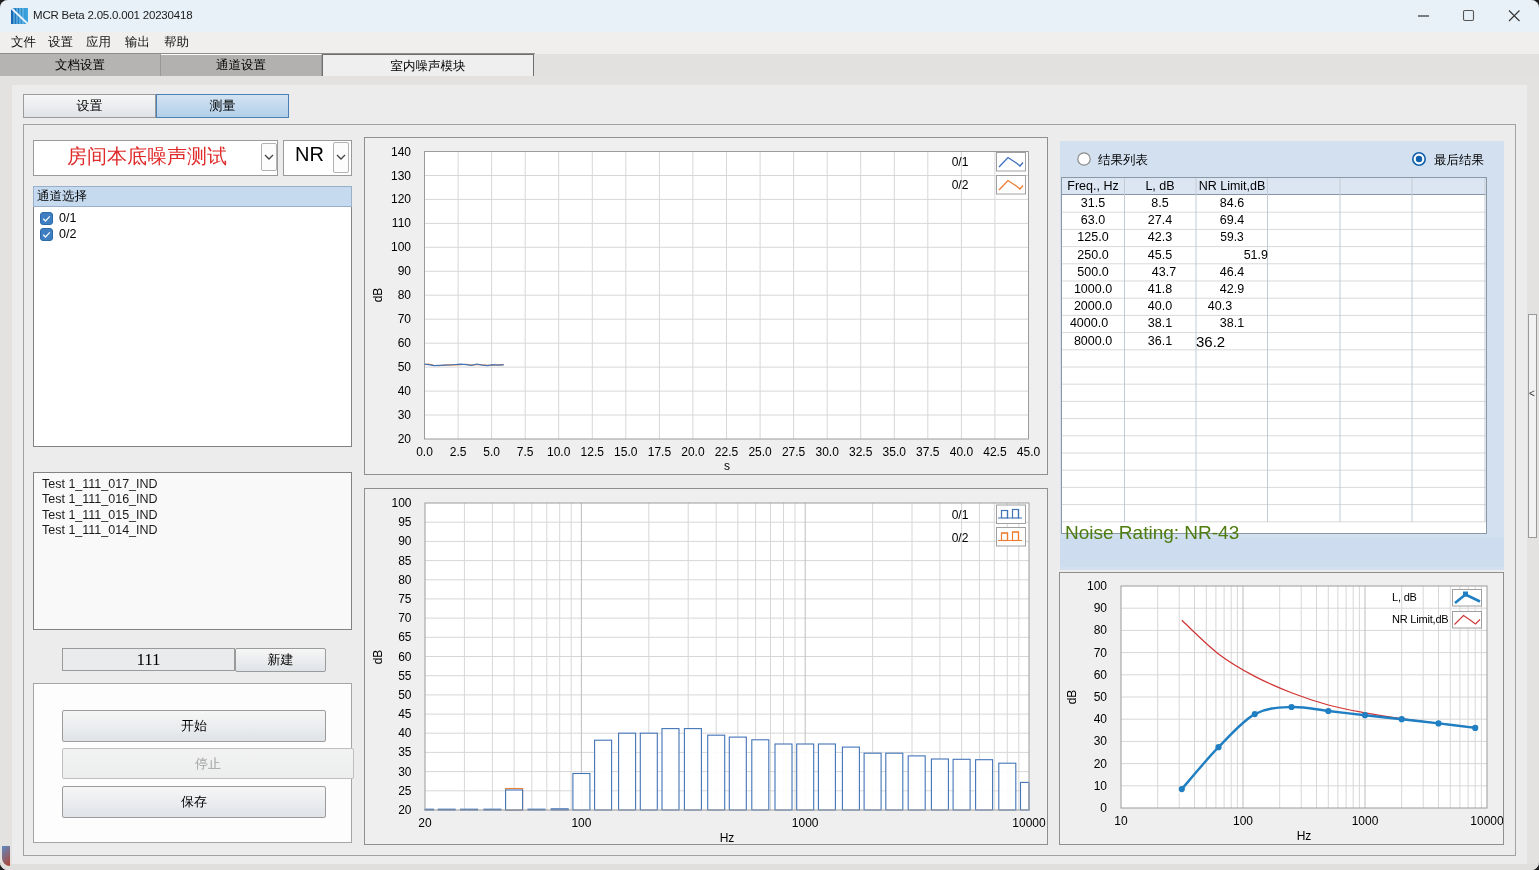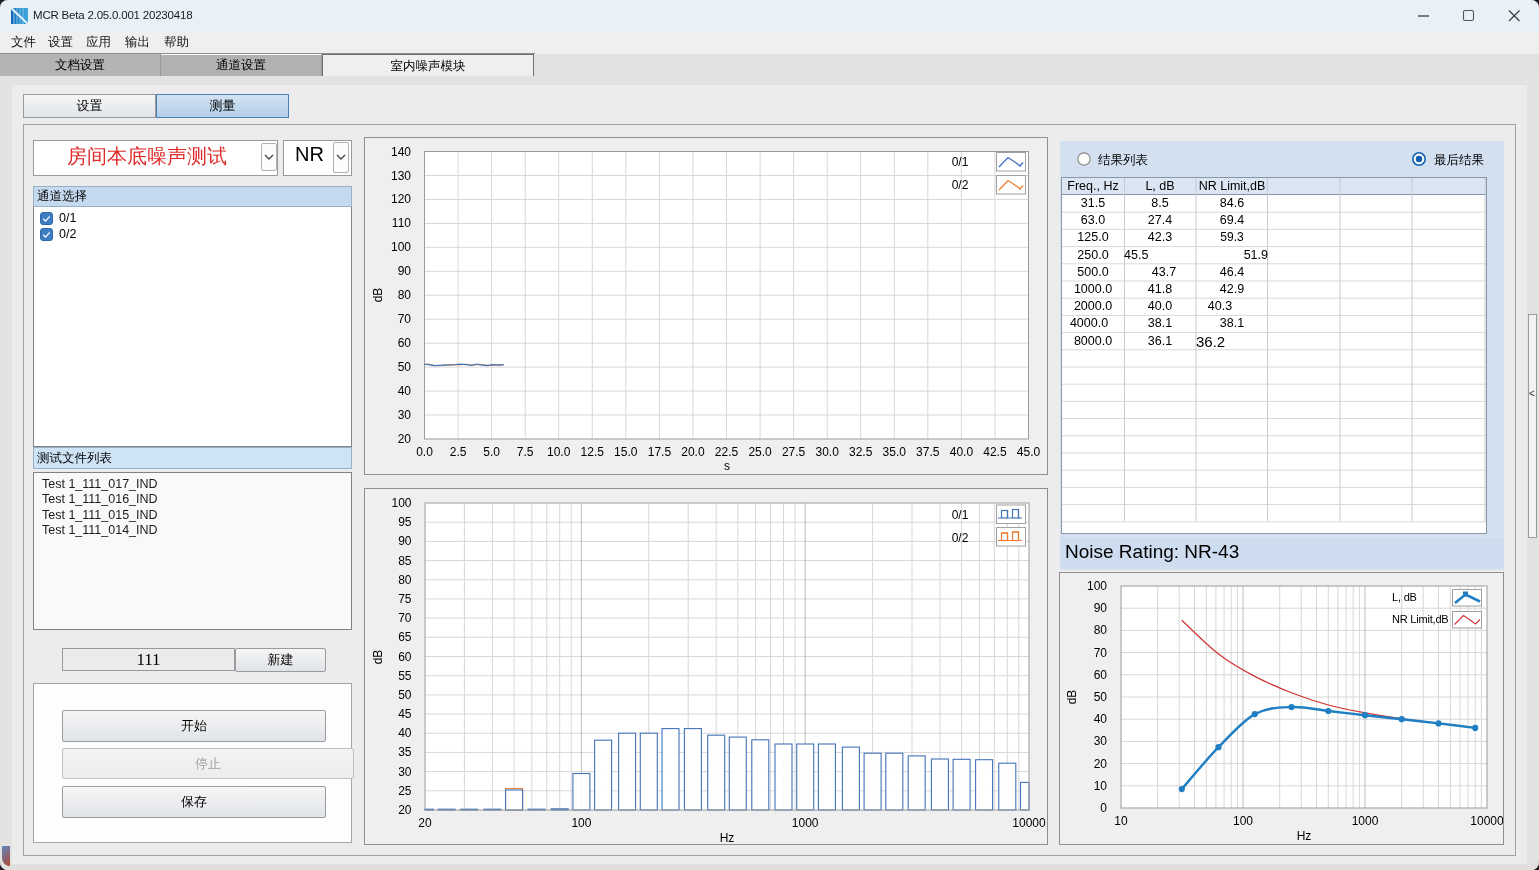--- a/index.html
+++ b/index.html
@@ -61,21 +61,20 @@
     <svg class="abs" style="left:40px;top:212px" width="13" height="13">
       <rect x="0.5" y="0.5" width="12" height="12" rx="2.5" fill="#3f7fc1" stroke="#2f6aa8"></rect>
       <path d="M3.2,6.8 L5.5,9 L9.8,4.4" stroke="#f2f6fa" stroke-width="1.3" fill="none"></path>
     </svg>
     <div class="abs" style="left:59px;top:211px;font-size:12.5px">0/1</div>
     <svg class="abs" style="left:40px;top:228px" width="13" height="13">
       <rect x="0.5" y="0.5" width="12" height="12" rx="2.5" fill="#3f7fc1" stroke="#2f6aa8"></rect>
       <path d="M3.2,6.8 L5.5,9 L9.8,4.4" stroke="#f2f6fa" stroke-width="1.3" fill="none"></path>
     </svg>
     <div class="abs" style="left:59px;top:227px;font-size:12.5px">0/2</div>
-    <div class="abs" style="left:33px;top:447px;width:319px;height:22px;background:#cfe3f6;border:1px solid #9ab0c8;line-height:20px;font-size:12.5px;padding-left:3px">测试文件列表</div>
     <div class="abs" style="left:33px;top:472px;width:319px;height:158px;background:#f9f9f9;border:1px solid #828282"></div>
     <div class="abs" style="left:42px;top:477px;font-size:12.5px;color:#1a1a1a">Test 1_111_017_IND</div>
     <div class="abs" style="left:42px;top:492px;font-size:12.5px;color:#1a1a1a">Test 1_111_016_IND</div>
     <div class="abs" style="left:42px;top:508px;font-size:12.5px;color:#1a1a1a">Test 1_111_015_IND</div>
     <div class="abs" style="left:42px;top:523px;font-size:12.5px;color:#1a1a1a">Test 1_111_014_IND</div>
     <div class="abs" style="left:62px;top:648px;width:173px;height:23px;background:#e9ebed;border:1px solid #9a9a9a;line-height:21px;text-align:center;font-family:'Liberation Serif',serif;font-size:17px">111</div>
     <div class="abs btnGrad" style="left:235px;top:648px;width:91px;height:24px;line-height:22px;text-align:center;font-size:13px">新建</div>
     <div class="abs" style="left:33px;top:683px;width:319px;height:160px;background:#fdfdfd;border:1px solid #a5a5a5"></div>
     <div class="abs btnGrad" style="left:62px;top:710px;width:264px;height:32px;line-height:30px;text-align:center;font-size:13px">开始</div>
     <div class="abs btnGrad" style="left:62px;top:748px;width:292px;height:31px;line-height:29px;text-align:center;font-size:13px;color:#9f9f9f;background:linear-gradient(#f2f2f2,#eceeee);border-color:#c0c0c0">停止</div>
@@ -219,39 +218,39 @@
     <div style="position:absolute;left:1061px;top:195.0px;width:64px;height:17.2px;line-height:17.2px;text-align:center;font-size:12.5px">31.5</div>
     <div style="position:absolute;left:1124px;top:195.0px;width:72px;height:17.2px;line-height:17.2px;text-align:center;font-size:12.5px">8.5</div>
     <div style="position:absolute;left:1196px;top:195.0px;width:72px;height:17.2px;line-height:17.2px;text-align:center;font-size:12.5px">84.6</div>
     <div style="position:absolute;left:1061px;top:212.2px;width:64px;height:17.2px;line-height:17.2px;text-align:center;font-size:12.5px">63.0</div>
     <div style="position:absolute;left:1124px;top:212.2px;width:72px;height:17.2px;line-height:17.2px;text-align:center;font-size:12.5px">27.4</div>
     <div style="position:absolute;left:1196px;top:212.2px;width:72px;height:17.2px;line-height:17.2px;text-align:center;font-size:12.5px">69.4</div>
     <div style="position:absolute;left:1061px;top:229.4px;width:64px;height:17.2px;line-height:17.2px;text-align:center;font-size:12.5px">125.0</div>
     <div style="position:absolute;left:1124px;top:229.4px;width:72px;height:17.2px;line-height:17.2px;text-align:center;font-size:12.5px">42.3</div>
     <div style="position:absolute;left:1196px;top:229.4px;width:72px;height:17.2px;line-height:17.2px;text-align:center;font-size:12px">59.3</div>
     <div style="position:absolute;left:1061px;top:246.6px;width:64px;height:17.2px;line-height:17.2px;text-align:center;font-size:12.5px">250.0</div>
-    <div style="position:absolute;left:1124px;top:246.6px;width:72px;height:17.2px;line-height:17.2px;font-size:12.5px">45.5</div>
+    <div style="position:absolute;left:1124px;top:246.6px;width:72px;height:17.2px;line-height:17.2px;text-align:center;font-size:12.5px">45.5</div>
     <div style="position:absolute;left:1196px;top:246.6px;width:72px;height:17.2px;line-height:17.2px;text-align:right;font-size:12.5px">51.9</div>
     <div style="position:absolute;left:1061px;top:263.8px;width:64px;height:17.2px;line-height:17.2px;text-align:center;font-size:12.5px">500.0</div>
     <div style="position:absolute;left:1124px;top:263.8px;width:80px;height:17.2px;line-height:17.2px;text-align:center;font-size:12.5px">43.7</div>
     <div style="position:absolute;left:1196px;top:263.8px;width:72px;height:17.2px;line-height:17.2px;text-align:center;font-size:12.5px">46.4</div>
     <div style="position:absolute;left:1061px;top:281.0px;width:64px;height:17.2px;line-height:17.2px;text-align:center;font-size:12.5px">1000.0</div>
     <div style="position:absolute;left:1124px;top:281.0px;width:72px;height:17.2px;line-height:17.2px;text-align:center;font-size:12.5px">41.8</div>
     <div style="position:absolute;left:1196px;top:281.0px;width:72px;height:17.2px;line-height:17.2px;text-align:center;font-size:12.5px">42.9</div>
     <div style="position:absolute;left:1061px;top:298.2px;width:64px;height:17.2px;line-height:17.2px;text-align:center;font-size:12.5px">2000.0</div>
     <div style="position:absolute;left:1124px;top:298.2px;width:72px;height:17.2px;line-height:17.2px;text-align:center;font-size:12.5px">40.0</div>
     <div style="position:absolute;left:1196px;top:298.2px;width:48px;height:17.2px;line-height:17.2px;text-align:center;font-size:12.5px">40.3</div>
     <div style="position:absolute;left:1057px;top:315.4px;width:64px;height:17.2px;line-height:17.2px;text-align:center;font-size:12.5px">4000.0</div>
     <div style="position:absolute;left:1124px;top:315.4px;width:72px;height:17.2px;line-height:17.2px;text-align:center;font-size:12.5px">38.1</div>
     <div style="position:absolute;left:1196px;top:315.4px;width:72px;height:17.2px;line-height:17.2px;text-align:center;font-size:12.5px">38.1</div>
     <div style="position:absolute;left:1061px;top:332.6px;width:64px;height:17.2px;line-height:17.2px;text-align:center;font-size:12.5px">8000.0</div>
     <div style="position:absolute;left:1124px;top:332.6px;width:72px;height:17.2px;line-height:17.2px;text-align:center;font-size:12.5px">36.1</div>
     <div style="position:absolute;left:1196px;top:332.6px;width:72px;height:17.2px;line-height:17.2px;text-align:left;font-size:15px">36.2</div>
     <div class="abs" style="left:1060px;top:538px;width:444px;height:29px;background:#cddcee"></div>
-    <div class="abs" style="left:1065px;top:541px;font-size:19px;color:#000000">Noise Rating: NR-43</div>
+    <div class="abs" style="left:1065px;top:522px;font-size:19px;color:#4d7c0f">Noise Rating: NR-43</div>
     <svg width="445" height="273" style="position:absolute;left:1059px;top:572px;border:1px solid #8f8f8f;box-sizing:border-box">
       <rect x="0" y="0" width="445" height="273" fill="#f0efef"></rect>
       <rect x="61" y="13" width="366" height="222" fill="#ffffff"></rect>
       <path d="M97.7,13V235 M119.2,13V235 M134.5,13V235 M146.3,13V235 M155.9,13V235 M164.1,13V235 M171.2,13V235 M177.4,13V235 M219.7,13V235 M241.2,13V235 M256.5,13V235 M268.3,13V235 M277.9,13V235 M286.1,13V235 M293.2,13V235 M299.4,13V235 M341.7,13V235 M363.2,13V235 M378.5,13V235 M390.3,13V235 M399.9,13V235 M408.1,13V235 M415.2,13V235 M421.4,13V235 M61,35.2H427 M61,57.4H427 M61,79.6H427 M61,101.8H427 M61,124.0H427 M61,146.2H427 M61,168.4H427 M61,190.6H427 M61,212.8H427" stroke="#d7d7d7" fill="none" stroke-width="1"></path>
       <path d="M183.0,13V235 M305.0,13V235" stroke="#bdbdbd" fill="none" stroke-width="1"></path>
       <rect x="61" y="13" width="366" height="222" fill="none" stroke="#9b9b9b"></rect>
       <path d="M121.8,47.2 C127.9,52.8 146.3,71.6 158.5,80.9 C170.7,90.3 182.7,96.9 194.8,103.4 C207.0,109.8 219.3,115.0 231.5,119.8 C243.8,124.6 256.0,128.7 268.3,132.0 C280.5,135.3 292.8,137.5 305.0,139.8 C317.2,142.0 329.5,143.8 341.7,145.5 C354.0,147.3 366.2,148.9 378.5,150.4 C390.7,151.9 409.1,153.9 415.2,154.6" fill="none" stroke="#d03434" stroke-width="1.2"></path>
       <path d="M121.8,216.1 C127.9,209.1 146.3,186.7 158.5,174.2 C170.7,161.7 182.7,147.8 194.8,141.1 C207.0,134.4 219.3,134.5 231.5,134.0 C243.8,133.5 256.0,136.6 268.3,138.0 C280.5,139.4 292.8,140.8 305.0,142.2 C317.2,143.6 329.5,144.8 341.7,146.2 C354.0,147.6 366.2,149.0 378.5,150.4 C390.7,151.9 409.1,154.1 415.2,154.9" fill="none" stroke="#1f7fc2" stroke-width="2.4"></path>
       <circle cx="121.8" cy="216.1" r="3.1" fill="#1f7fc2"></circle>
       <circle cx="158.5" cy="174.2" r="3.1" fill="#1f7fc2"></circle>

